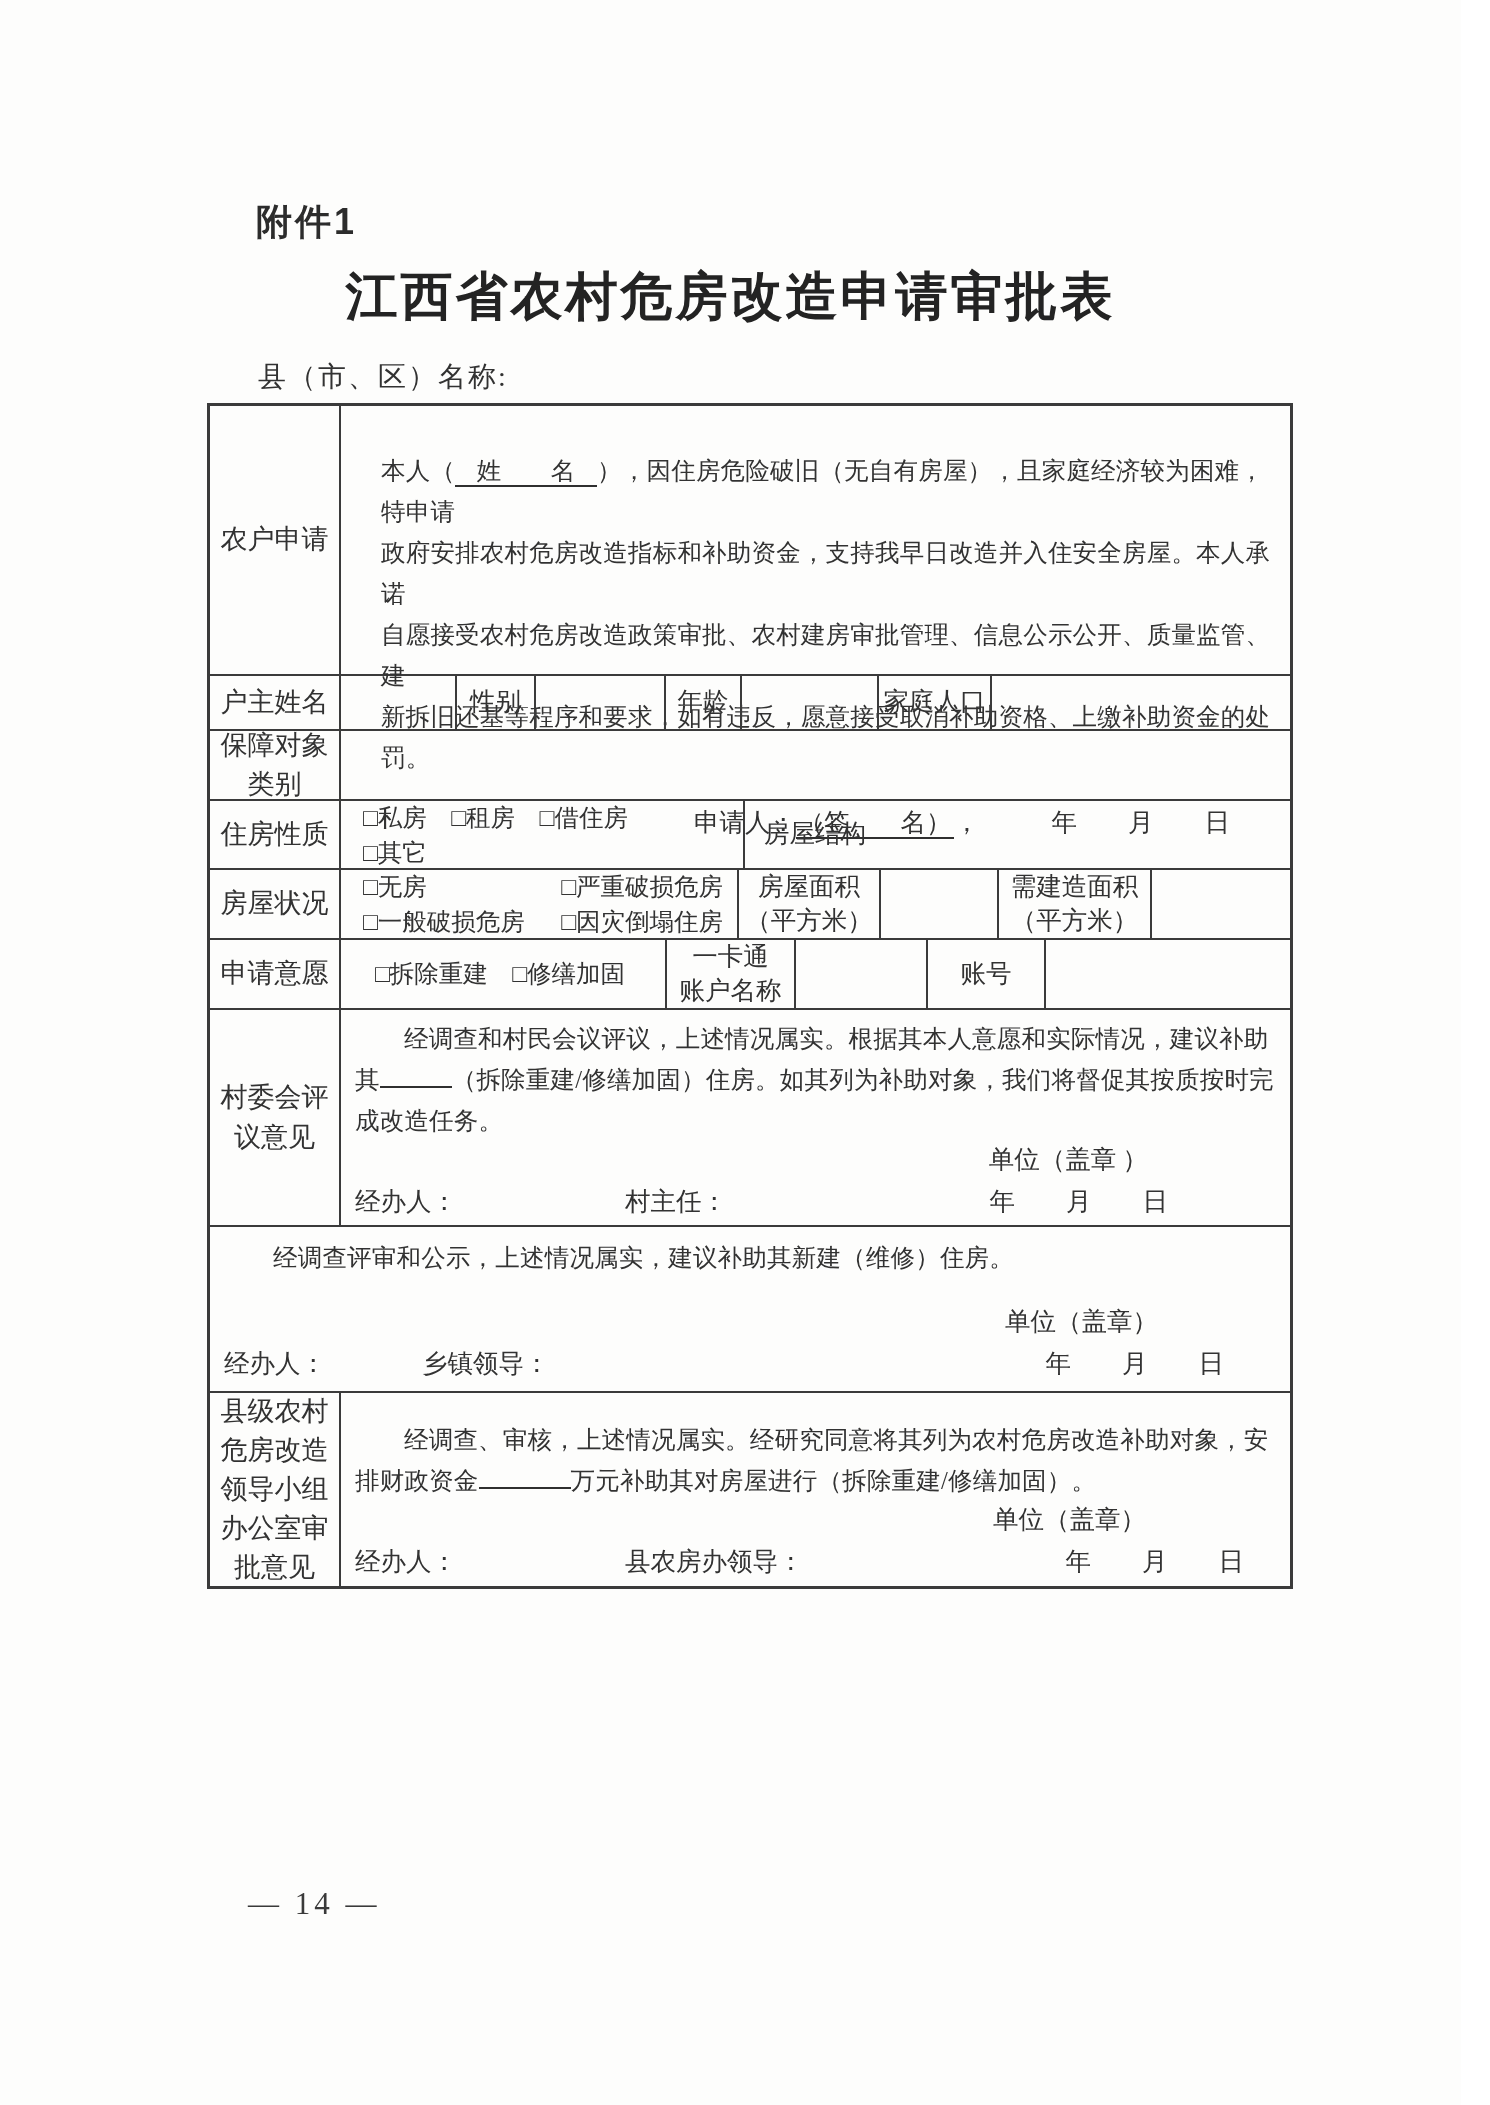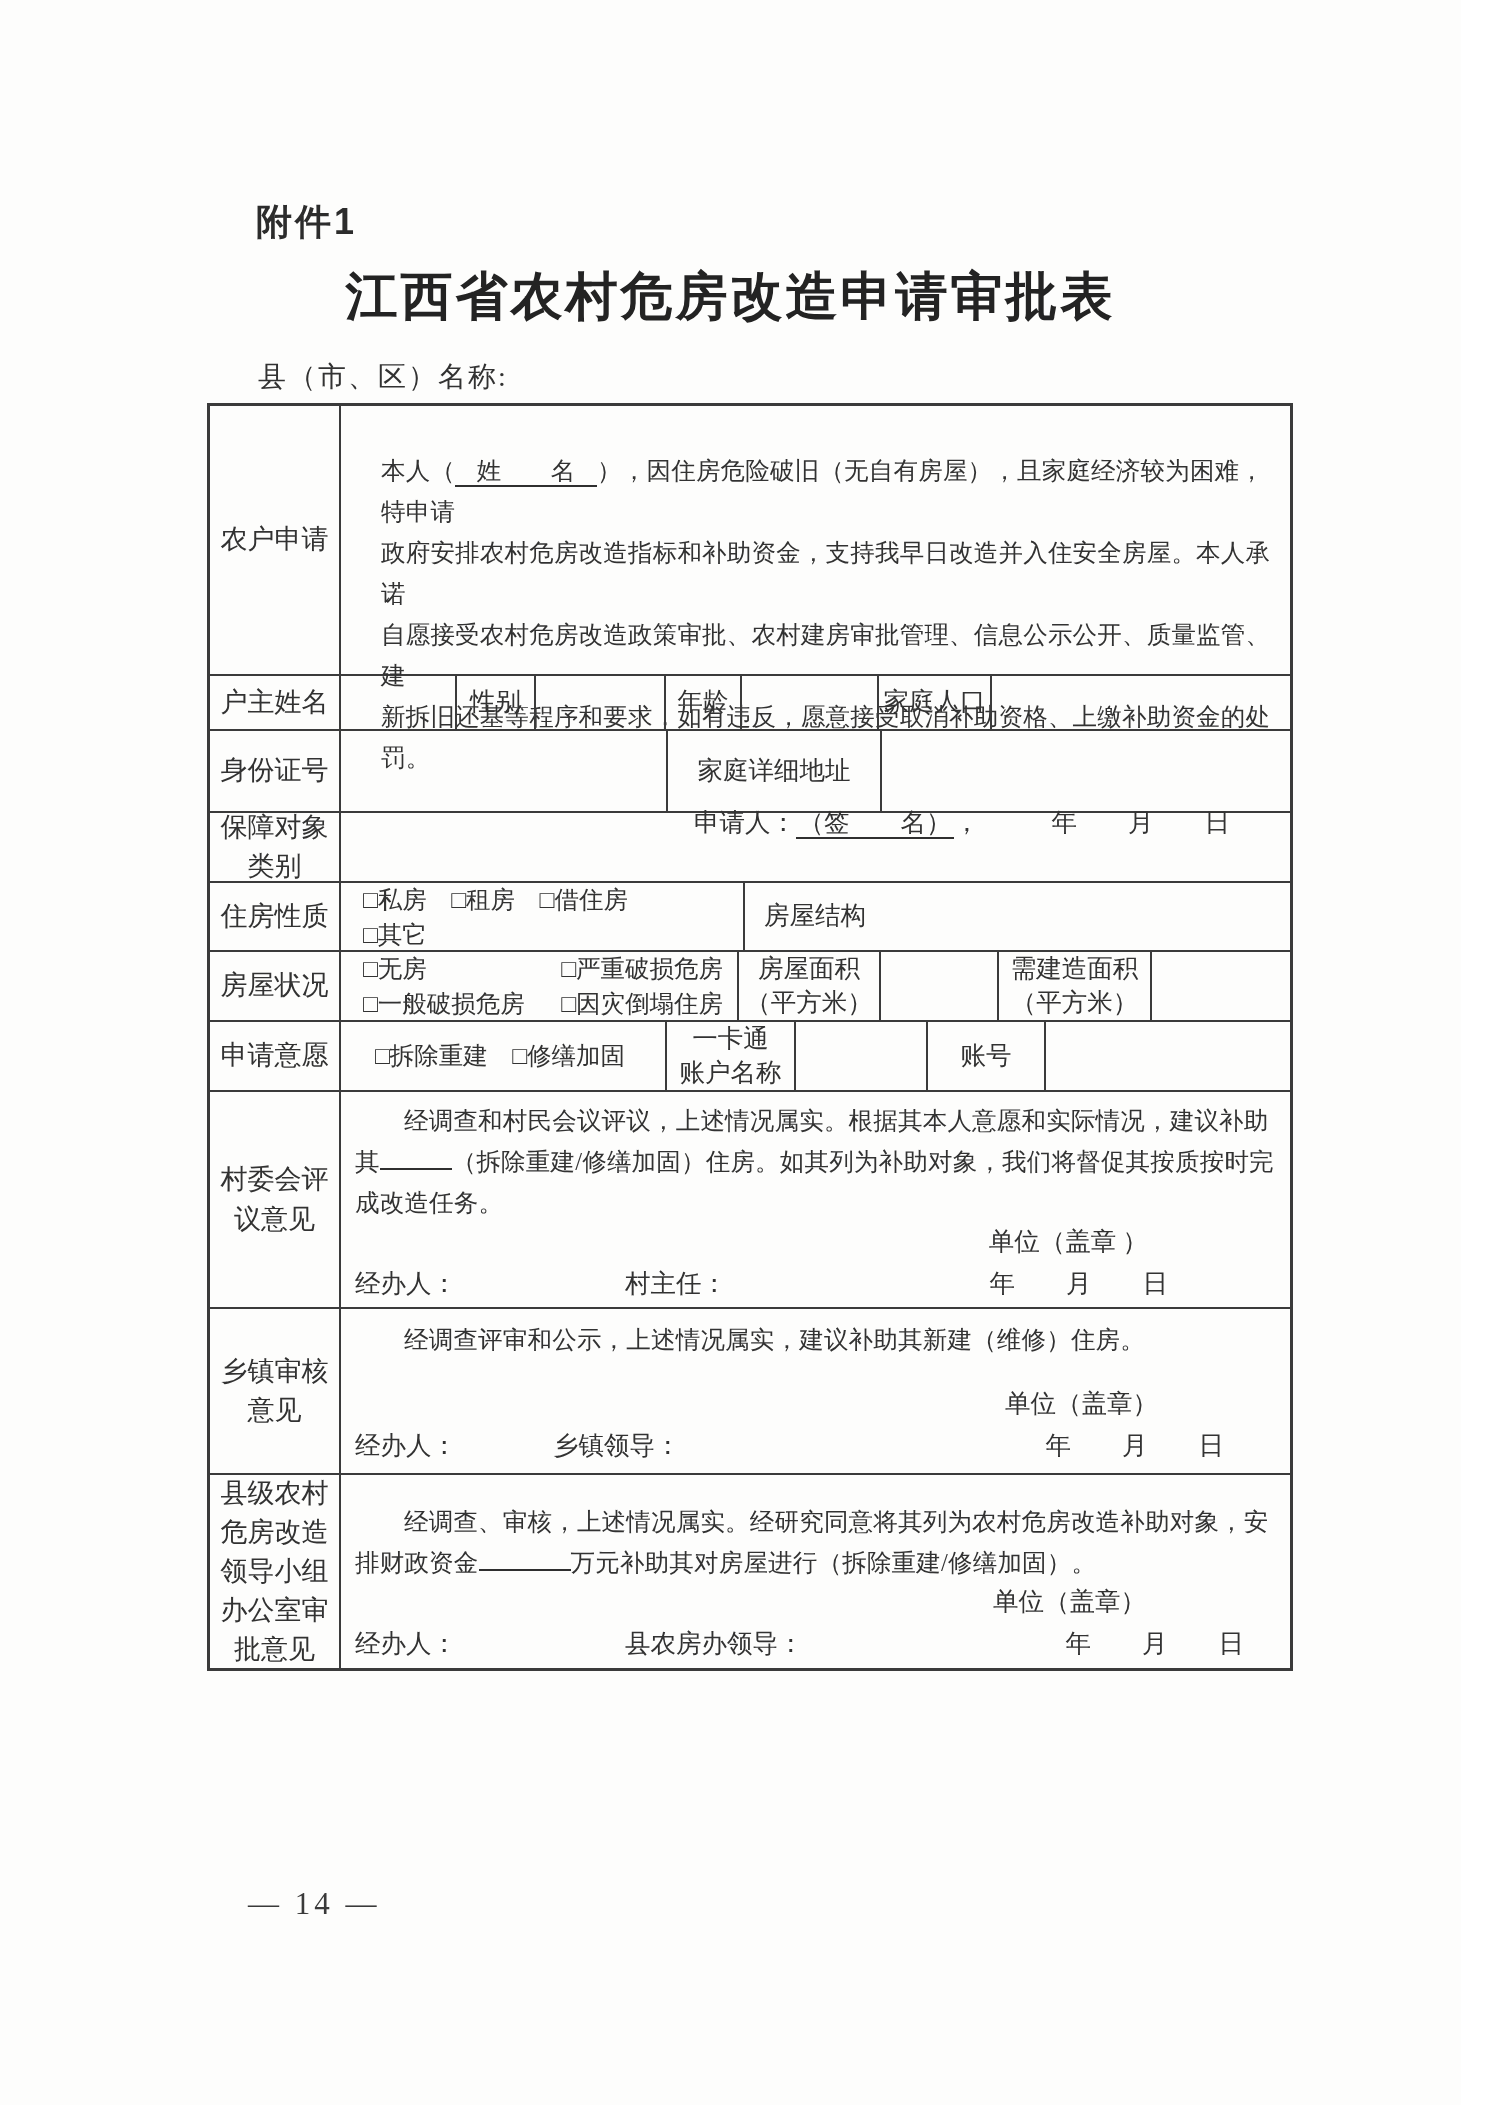--- a/index.html
+++ b/index.html
@@ -113,26 +113,20 @@
       <div class="cell label-col">户主姓名</div>
       <div class="cell w-116"></div>
       <div class="cell w-79 small-label">性别</div>
       <div class="cell w-130"></div>
       <div class="cell w-76 small-label">年龄</div>
       <div class="cell w-137"></div>
       <div class="cell w-113 small-label">家庭人口</div>
       <div class="cell grow"></div>
     </div>
 
-    <div class="t-row h-r3">
-      <div class="cell label-col">身份证号</div>
-      <div class="cell w-327"></div>
-      <div class="cell w-214 small-label">家庭详细地址</div>
-      <div class="cell grow"></div>
-    </div>
 
     <div class="t-row h-r4">
       <div class="cell label-col pre">保障对象
 类别</div>
       <div class="cell grow"></div>
     </div>
 
     <div class="t-row h-r5">
       <div class="cell label-col">住房性质</div>
       <div class="cell w-404">
@@ -186,22 +180,20 @@
         <div class="seal-line">单位（盖章 ）</div>
         <div class="officer-line">
           <span>经办人：</span>
           <span class="mid">村主任：</span>
           <span class="ymd">年　　月　　日</span>
         </div>
       </div>
     </div>
 
     <div class="t-row h-r9">
-      <div class="cell label-col pre">乡镇审核
-意见</div>
       <div class="cell grow content-col r9-content">
         <p class="para"><span class="ind">经调查评审和公示，上述情况属实，建议补助其新建（维修）住房。</span></p>
         <div class="seal-line">单位（盖章）</div>
         <div class="officer-line">
           <span>经办人：</span>
           <span class="mid">乡镇领导：</span>
           <span class="ymd">年　　月　　日</span>
         </div>
       </div>
     </div>

